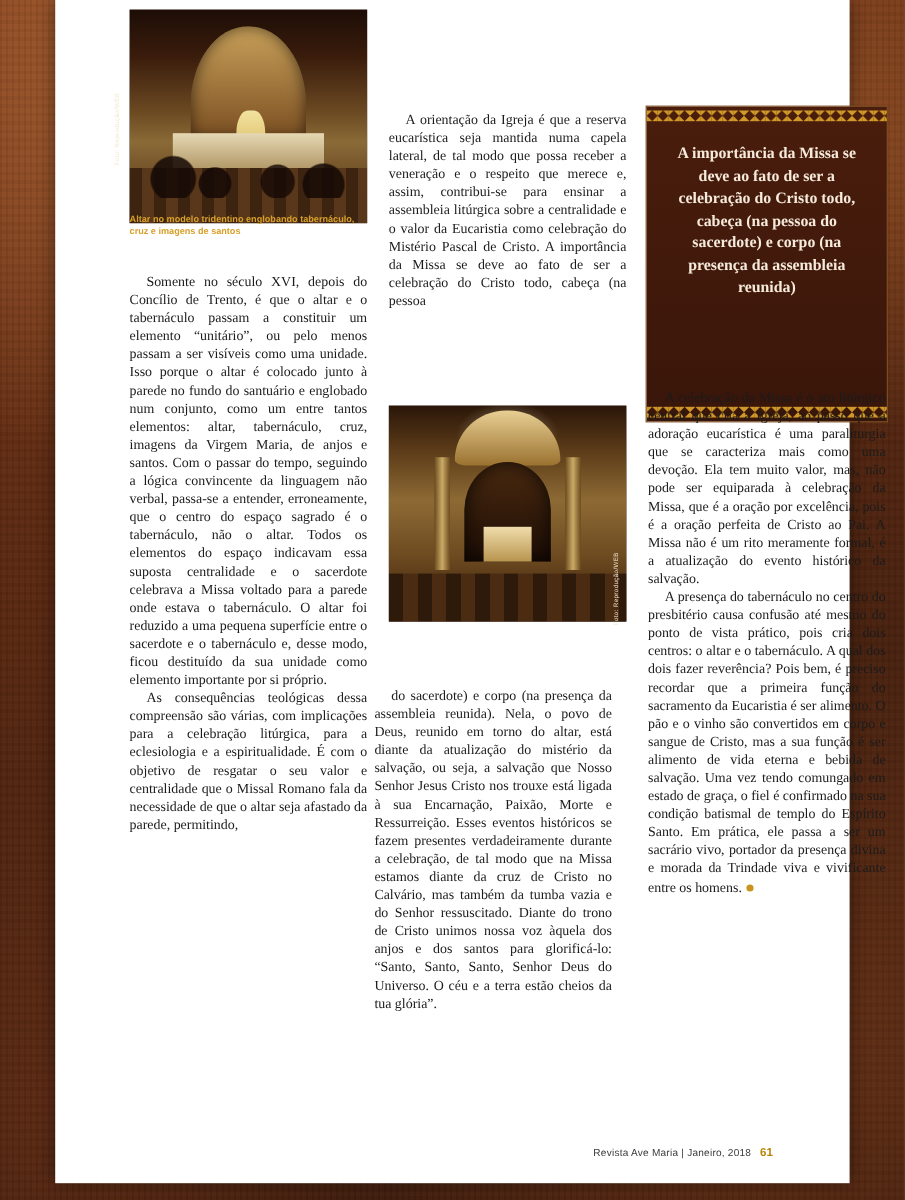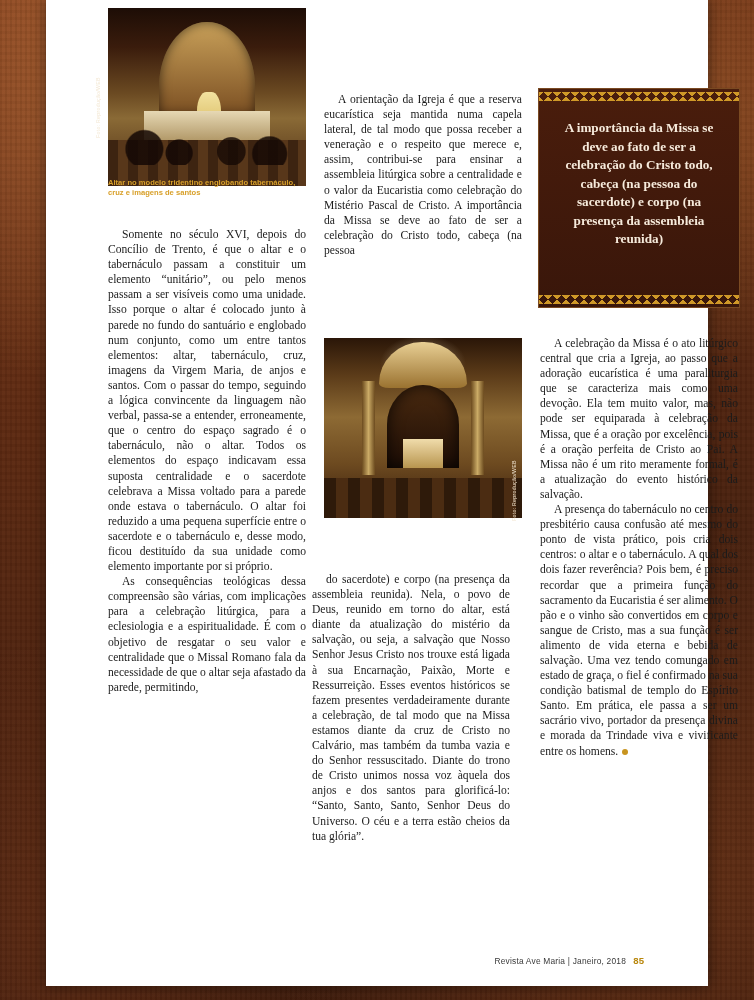--- a/index.html
+++ b/index.html
@@ -49,21 +49,21 @@
     font-size: 11.6px;
     line-height: 15.1px;
     color: #1b1b1b;
     -webkit-hyphens: auto; hyphens: auto;
   }
   .col p { margin: 0; text-indent: 14px; }
   .col p.first { text-indent: 14px; }
 
   #col1 { left: 62px; top: 227px; }
   #col2 { left: 278px; top: 92px; }
-  #col3 { left: 494px; top: 336px; }
+  #col3 { left: 494px; top: 324px; }
 
   
   .photo {
     position: absolute;
     background: #2a1208;
     overflow: hidden;
   }
   #photo1 { left: 62px; top: 8px; width: 198px; height: 178px; }
   #photo2 { left: 278px; top: 338px; width: 198px; height: 180px; }
 
@@ -158,21 +158,21 @@
     line-height: 10px;
     font-weight: bold;
     color: #d8a02a;
   }
   #cap1 { left: 62px; top: 178px; }
   #cap2 { left: 278px; top: 523px; }
 
   
   .pullquote {
     position: absolute;
-    left: 492px; top: 88px; width: 202px; height: 220px;
+    left: 492px; top: 88px; width: 202px; height: 264px;
     background: linear-gradient(180deg,#4a1d0c,#39160a);
     border: 1px solid #7a4a22;
     padding: 16px 14px 14px;
     text-align: center;
   }
   .pq-band {
     position: absolute; left: 0; right: 0; height: 9px;
     background-image:
       linear-gradient(135deg, #d8a02a 25%, transparent 25%),
       linear-gradient(225deg, #d8a02a 25%, transparent 25%),
@@ -264,16 +264,16 @@
     <p>do sacerdote) e corpo (na presença da assembleia reunida). Nela, o povo de Deus, reunido em torno do altar, está diante da atualização do mistério da salvação, ou seja, a salvação que Nosso Senhor Jesus Cristo nos trouxe está ligada à sua Encarnação, Paixão, Morte e Ressurreição. Esses eventos históricos se fazem presentes verdadeiramente durante a celebração, de tal modo que na Missa estamos diante da cruz de Cristo no Calvário, mas também da tumba vazia e do Senhor ressuscitado. Diante do trono de Cristo unimos nossa voz àquela dos anjos e dos santos para glorificá-lo: “Santo, Santo, Santo, Senhor Deus do Universo. O céu e a terra estão cheios da tua glória”.</p>
   </div>
 
   <div class="col" id="col3">
     <p class="first">A celebração da Missa é o ato litúrgico central que cria a Igreja, ao passo que a adoração eucarística é uma paraliturgia que se caracteriza mais como uma devoção. Ela tem muito valor, mas, não pode ser equiparada à celebração da Missa, que é a oração por excelência, pois é a oração perfeita de Cristo ao Pai. A Missa não é um rito meramente formal, é a atualização do evento histórico da salvação.</p>
     <p><span>A presença do tabernáculo no centro do presbitério causa confusão até mesmo do ponto de vista prático, pois cria dois centros: o altar e o tabernáculo. A qual dos dois fazer reverência? Pois bem, é preciso recordar que a primeira função do sacramento da Eucaristia é ser alimento. O pão e o vinho são convertidos em corpo e sangue de Cristo, mas a sua função é ser alimento de vida eterna e bebida de salvação. Uma vez tendo comungado em estado de graça, o fiel é confirmado na sua condição batismal de templo do Espírito Santo. Em prática, ele passa a ser um sacrário vivo, portador da presença divina e morada da Trindade viva e vivificante entre os homens.</span><span class="enddot"></span></p>
   </div>
 
   <div class="footer">
     <span class="mag">Revista Ave Maria  |  Janeiro, 2018</span>
-    <span class="pagenum">85</span>
+    <span class="pagenum">61</span>
   </div>
 
 </div>
 
 </body></html>

